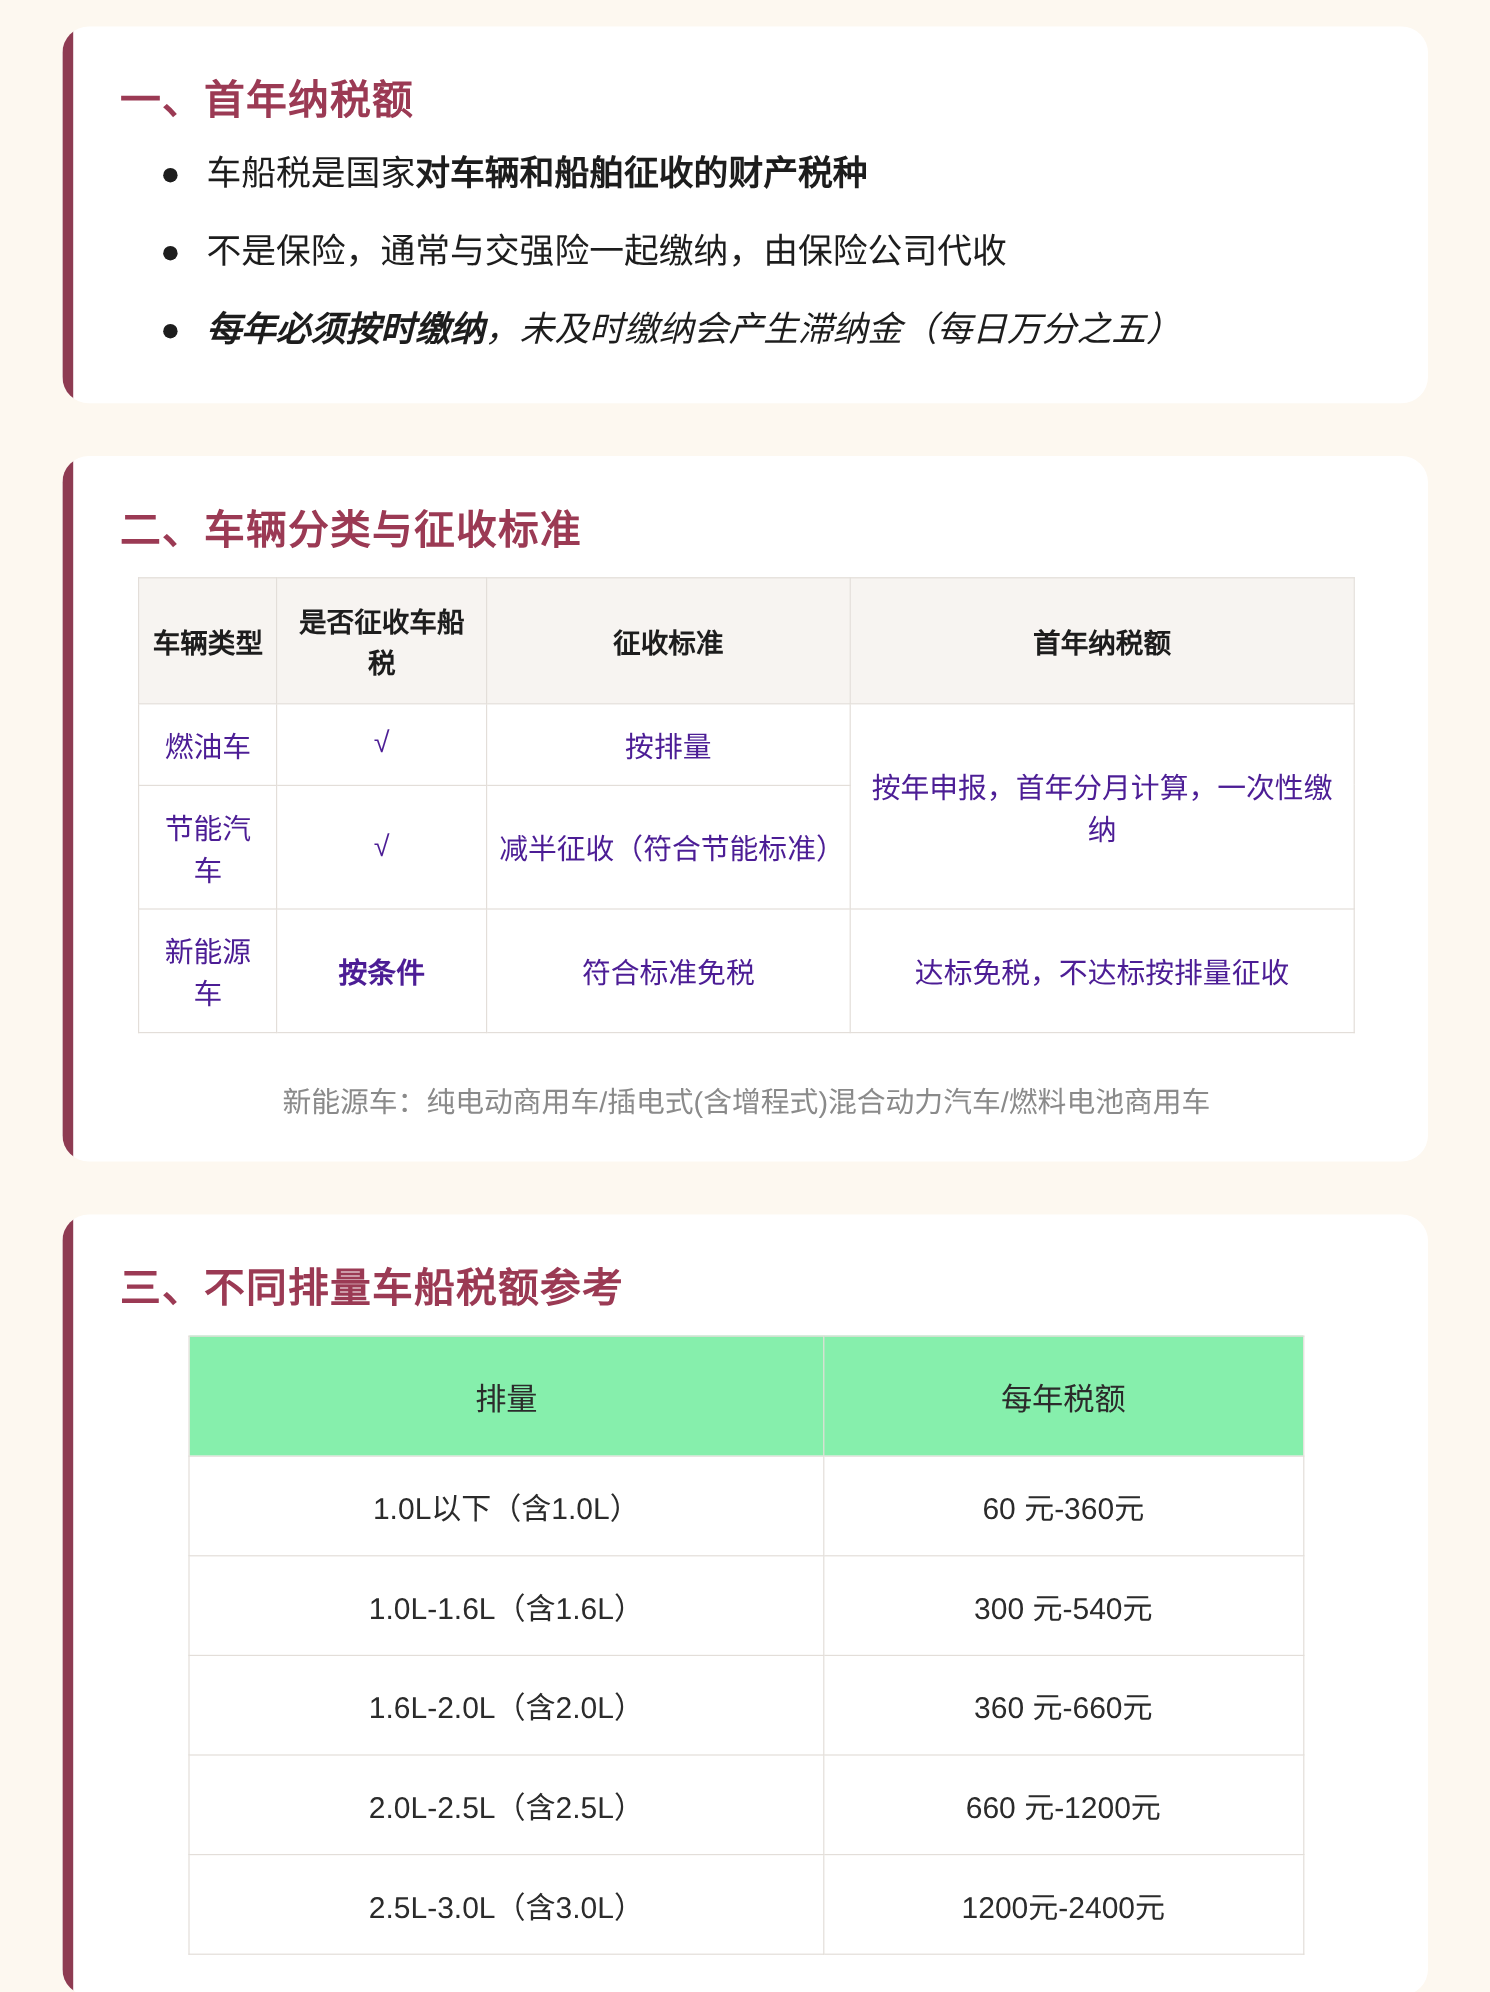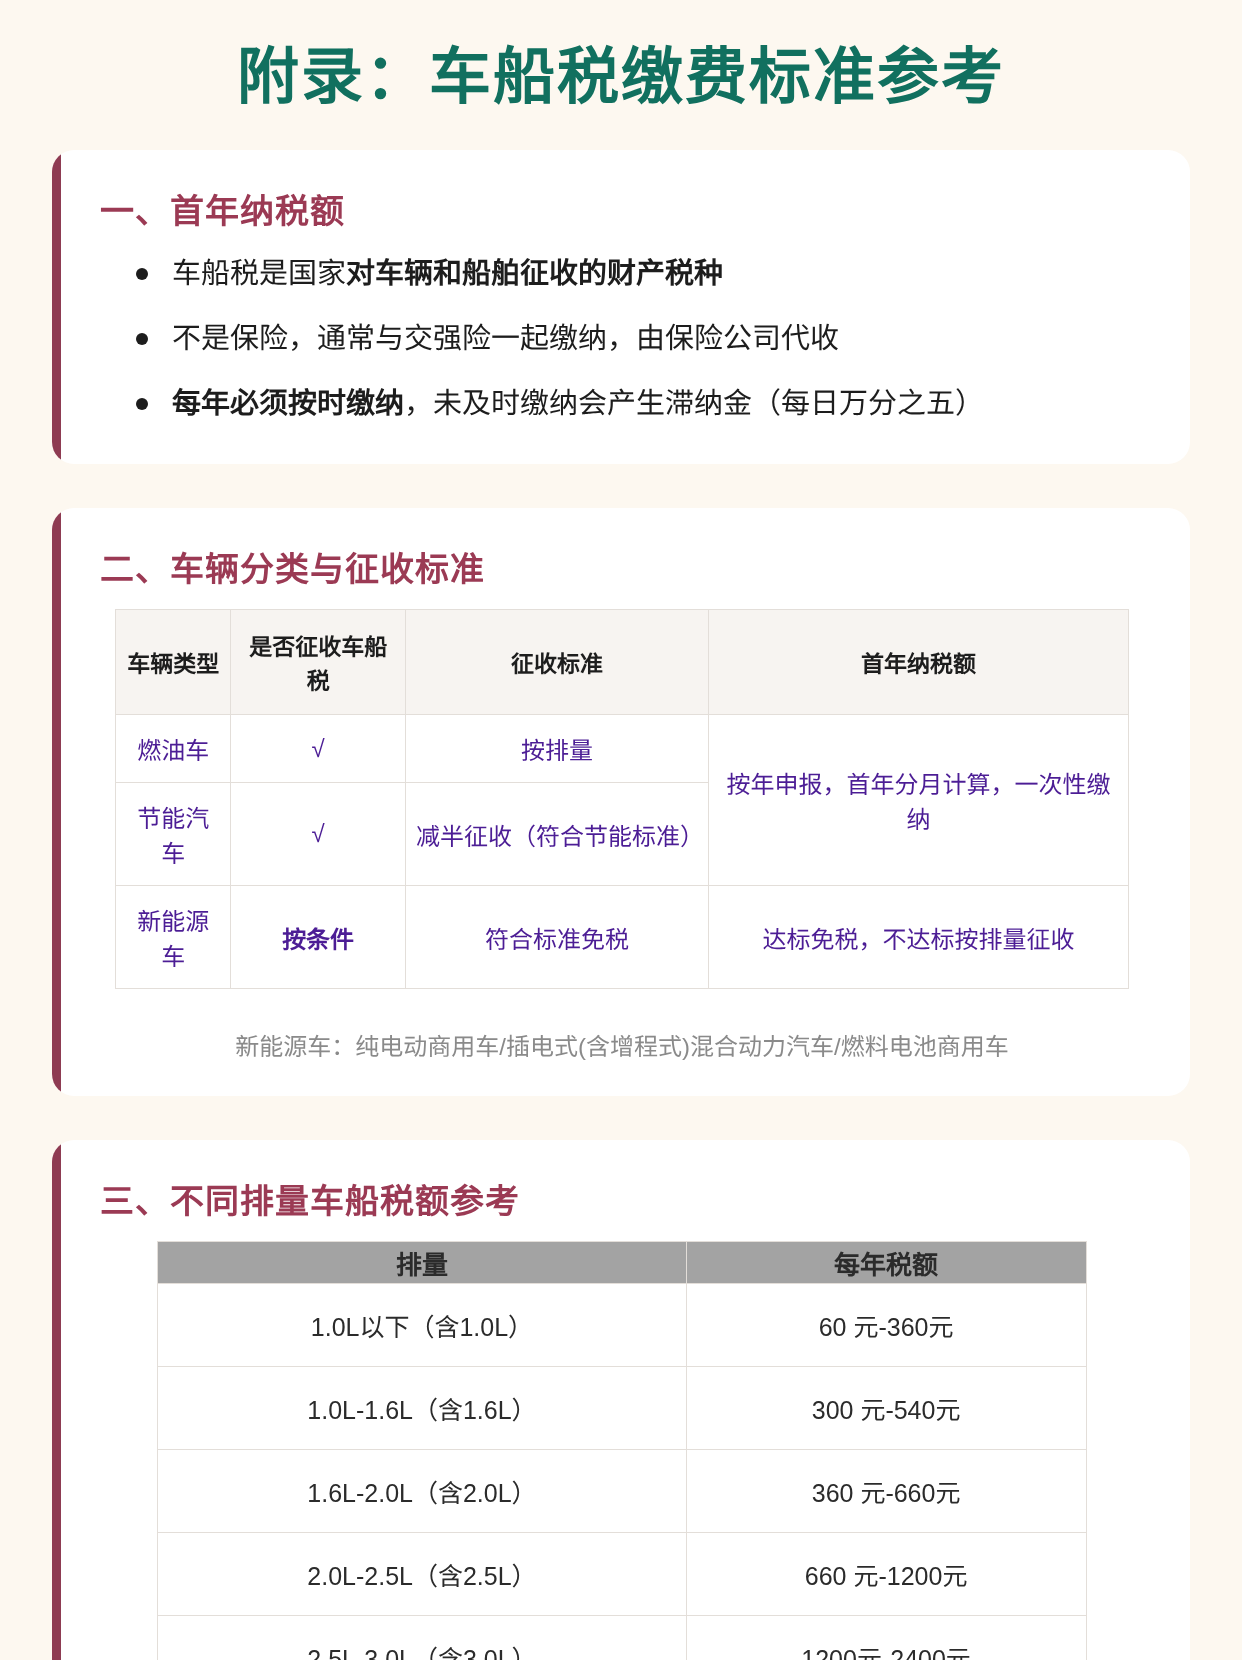--- a/index.html
+++ b/index.html
@@ -65,21 +65,21 @@
     padding: 0 0 0 34px;
   }
   ul.bullets li {
     position: relative;
     font-size: 29px;
     line-height: 1.55;
     margin-bottom: 20px;
     padding-left: 44px;
     color: #1d1d1d;
   }
-  ul.bullets li:last-child { margin-bottom: 2px; }
+  ul.bullets li:last-child { margin-bottom: 2px; font-style: italic; }
   ul.bullets li .dot {
     position: absolute;
     left: 8px;
     top: 17px;
     width: 12px;
     height: 12px;
     background: #1d1d1d;
     border-radius: 50%;
   }
   .b { font-weight: bold; }
@@ -117,39 +117,38 @@
     color: #8a8a8a;
     font-size: 24px;
     margin-top: 38px;
   }
 
   .t2 {
     width: 88%;
     margin: 12px auto 0 auto;
   }
   .t2 th {
-    background: #a3a3a3;
-    font-weight: bold;
+    background: #86efac;
+    font-weight: normal;
     font-size: 26px;
-    padding: 2px 8px;
+    padding: 31px 8px;
     border: 1px solid #e3ded9;
   }
   .t2 td {
     padding: 23px 8px;
     border: 1px solid #e3ded9;
     text-align: center;
     font-size: 25px;
   }
 </style>
 </head>
 <body>
 
 <div class="page">
 
-  <h1 class="title">附录：车船税缴费标准参考</h1>
 
   <section class="card">
     <div class="accent"></div>
     <div class="card-title">一、首年纳税额</div>
     <ul class="bullets">
       <li>
         <span class="dot"></span>
         <span>车船税是国家</span><span class="b">对车辆和船舶征收的财产税种</span><span></span>
       </li>
       <li>

